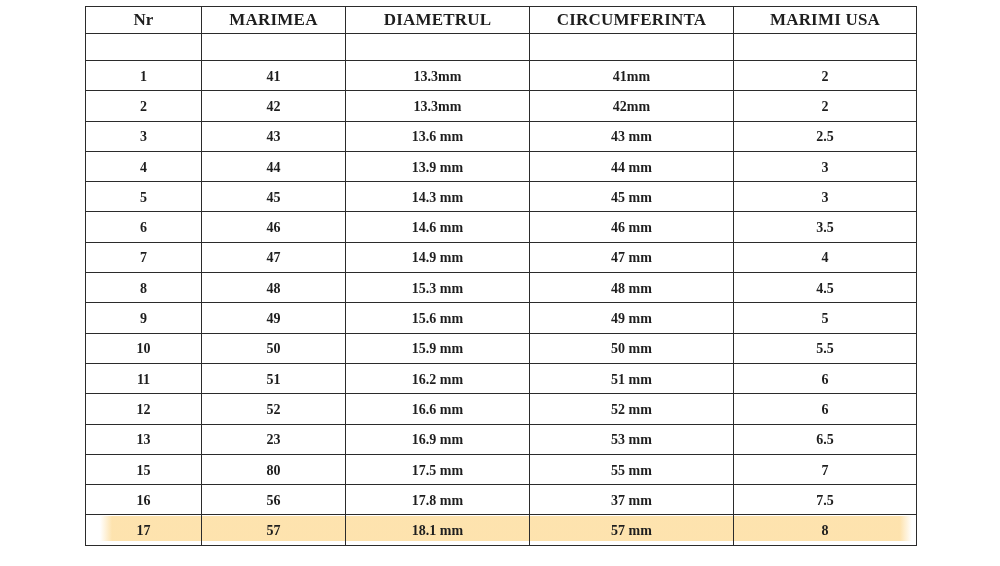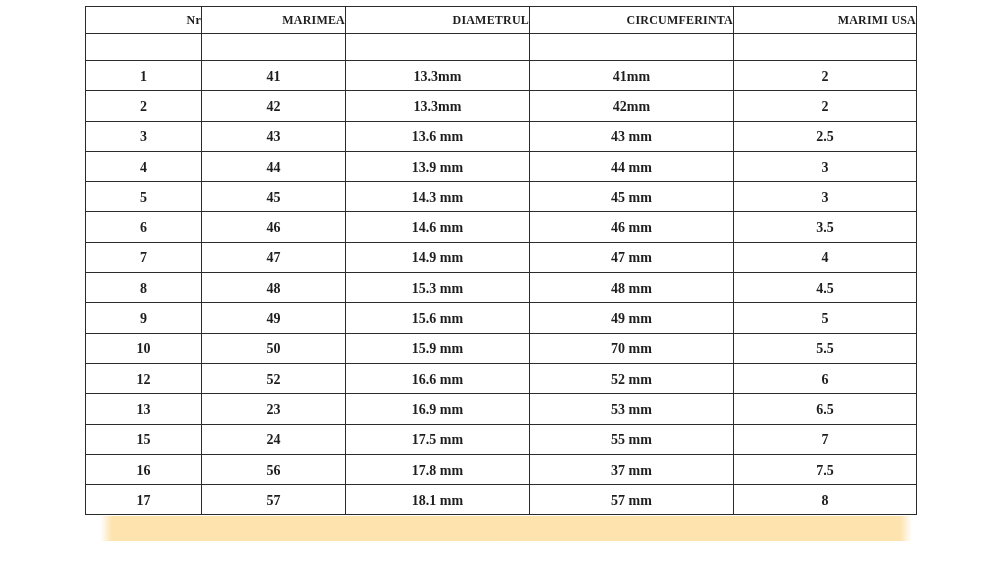--- a/index.html
+++ b/index.html
@@ -30,23 +30,22 @@
     table.size-table th,
     table.size-table td {
       border: 1.5px solid #2b2b2b;
       text-align: center;
       vertical-align: middle;
       padding: 0;
       font-size: 14px;
     }
     table.size-table th {
       height: 26px;
-      font-size: 12px;
+      font-size: 17px;
       letter-spacing: 0.2px;
-      text-align: right;
     }
     table.size-table tr.empty-row td {
       height: 26px;
     }
     table.size-table tr.data-row td {
       height: 27.3px;
       padding-top: 2px;
     }
     col.c-nr { width: 116px; }
     col.c-marimea { width: 144px; }
@@ -162,40 +161,47 @@
           <td>9</td>
           <td>49</td>
           <td>15.6 mm</td>
           <td>49 mm</td>
           <td>5</td>
         </tr>
         <tr class="data-row">
           <td>10</td>
           <td>50</td>
           <td>15.9 mm</td>
-          <td>70 mm</td>
+          <td>50 mm</td>
           <td>5.5</td>
+        </tr>
+        <tr class="data-row">
+          <td>11</td>
+          <td>51</td>
+          <td>16.2 mm</td>
+          <td>51 mm</td>
+          <td>6</td>
         </tr>
         <tr class="data-row">
           <td>12</td>
           <td>52</td>
           <td>16.6 mm</td>
           <td>52 mm</td>
           <td>6</td>
         </tr>
         <tr class="data-row">
           <td>13</td>
           <td>23</td>
           <td>16.9 mm</td>
           <td>53 mm</td>
           <td>6.5</td>
         </tr>
         <tr class="data-row">
           <td>15</td>
-          <td>24</td>
+          <td>80</td>
           <td>17.5 mm</td>
           <td>55 mm</td>
           <td>7</td>
         </tr>
         <tr class="data-row">
           <td>16</td>
           <td>56</td>
           <td>17.8 mm</td>
           <td>37 mm</td>
           <td>7.5</td>

